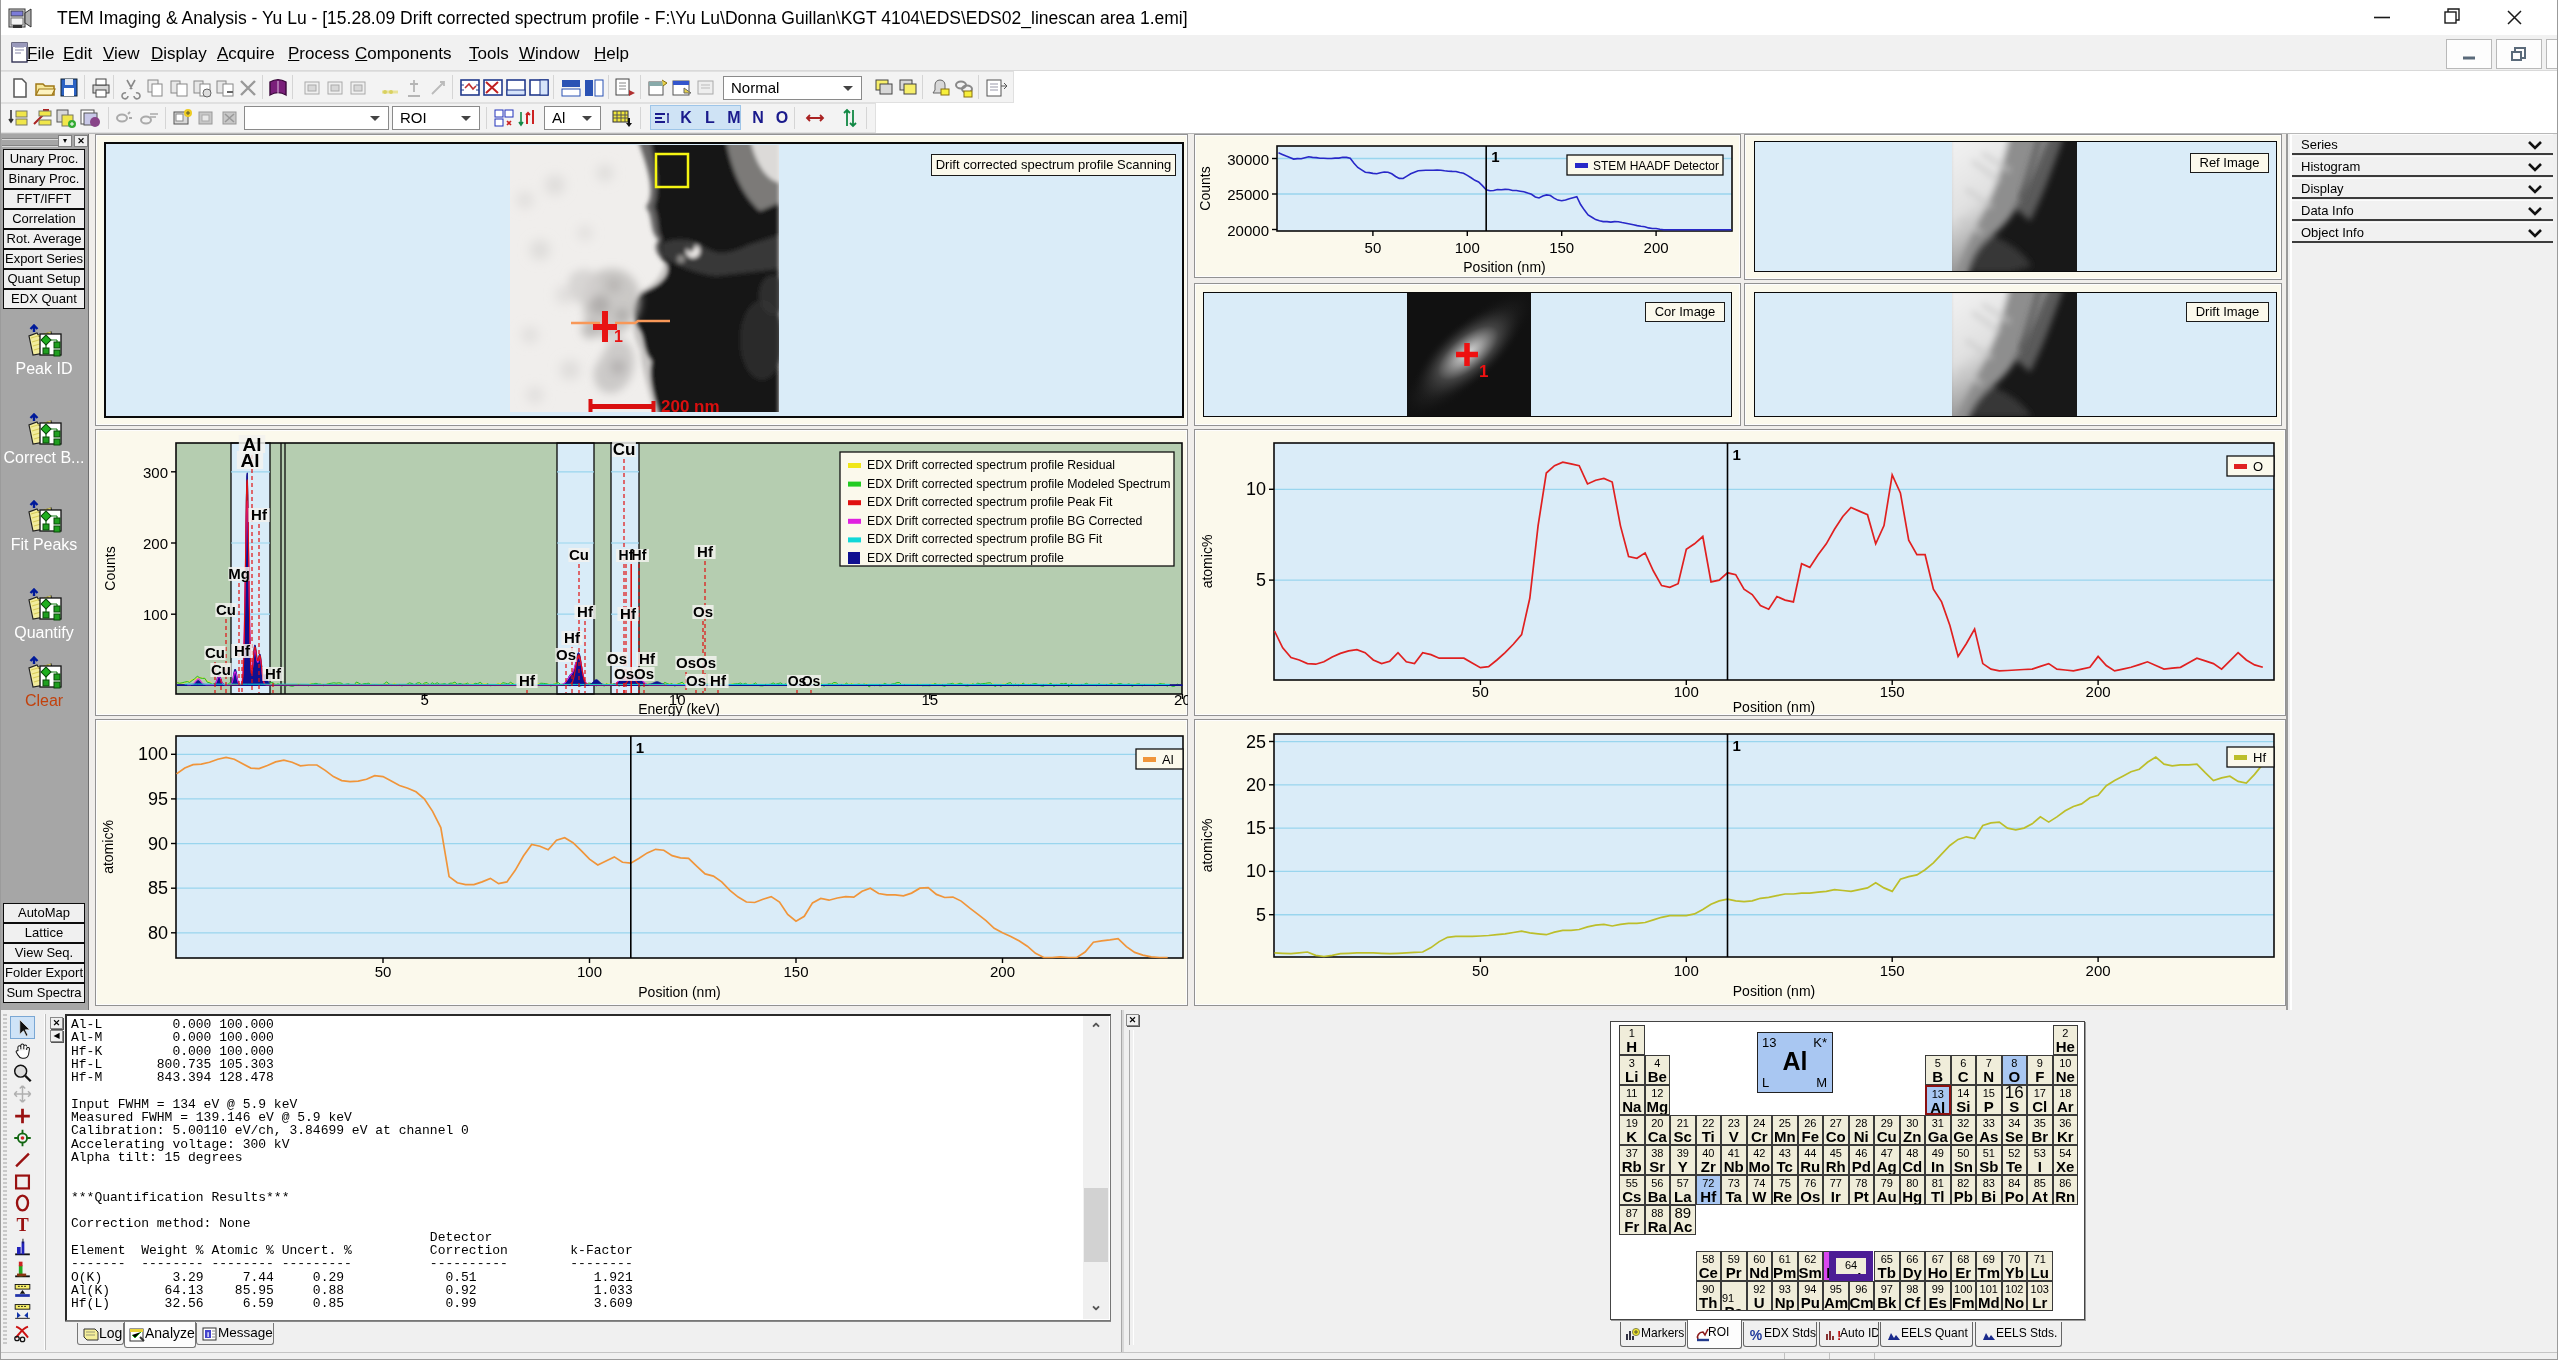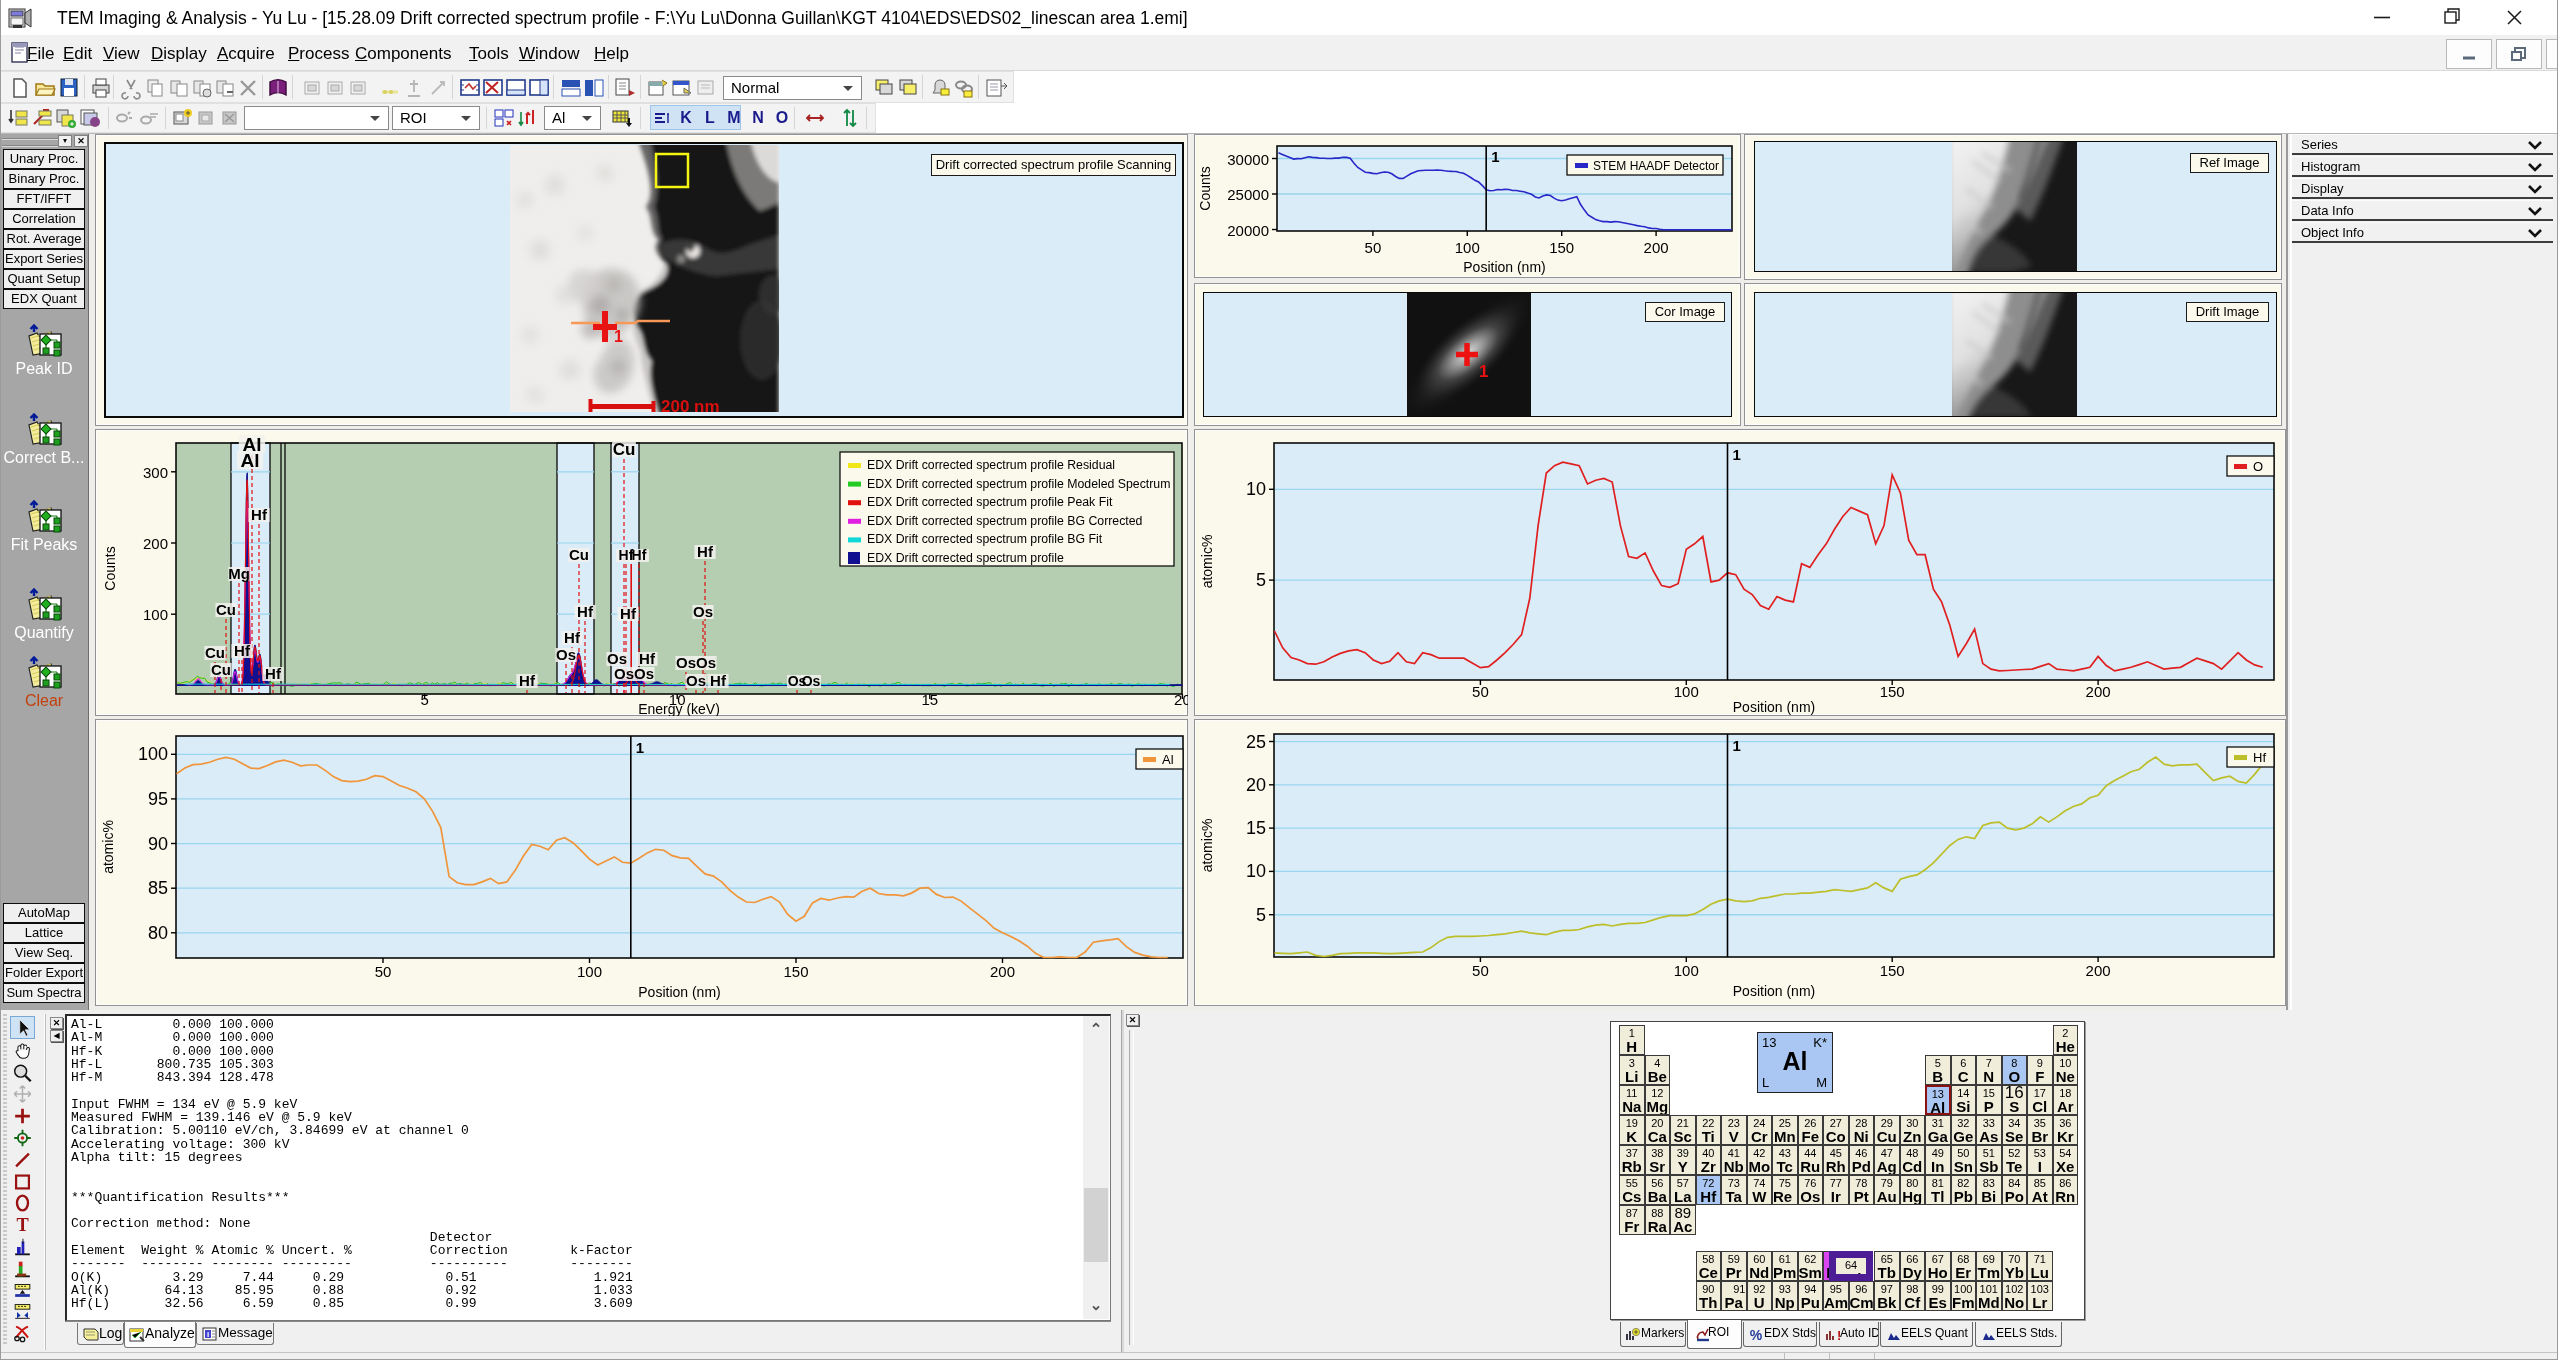--- a/index.html
+++ b/index.html
@@ -1277,21 +1277,21 @@
   </div>
 <div class="abs" style="left:2027.0px;top:1251.0px;width:25.5px;height:30px;background:#f0edda;border:1px solid #3a3a3a;overflow:hidden">
     <div style="font-size:11px;text-align:center;line-height:12px;margin-top:1px">71</div>
     <div style="font-size:15px;font-weight:bold;text-align:center;line-height:15px">Lu</div>
   </div>
 <div class="abs" style="left:1695.5px;top:1281.0px;width:25.5px;height:30px;background:#f0edda;border:1px solid #3a3a3a;overflow:hidden">
     <div style="font-size:11px;text-align:center;line-height:12px;margin-top:1px">90</div>
     <div style="font-size:15px;font-weight:bold;text-align:center;line-height:15px">Th</div>
   </div>
 <div class="abs" style="left:1721.0px;top:1281.0px;width:25.5px;height:30px;background:#f0edda;border:1px solid #3a3a3a;overflow:hidden">
-    <div style="font-size:11px;text-align:right;line-height:12px;margin-top:1px">91</div>
+    <div style="font-size:11px;text-align:left;line-height:12px;margin-top:10px">91</div>
     <div style="font-size:15px;font-weight:bold;text-align:center;line-height:15px">Pa</div>
   </div>
 <div class="abs" style="left:1746.5px;top:1281.0px;width:25.5px;height:30px;background:#f0edda;border:1px solid #3a3a3a;overflow:hidden">
     <div style="font-size:11px;text-align:center;line-height:12px;margin-top:1px">92</div>
     <div style="font-size:15px;font-weight:bold;text-align:center;line-height:15px">U</div>
   </div>
 <div class="abs" style="left:1772.0px;top:1281.0px;width:25.5px;height:30px;background:#f0edda;border:1px solid #3a3a3a;overflow:hidden">
     <div style="font-size:11px;text-align:center;line-height:12px;margin-top:1px">93</div>
     <div style="font-size:15px;font-weight:bold;text-align:center;line-height:15px">Np</div>
   </div>

